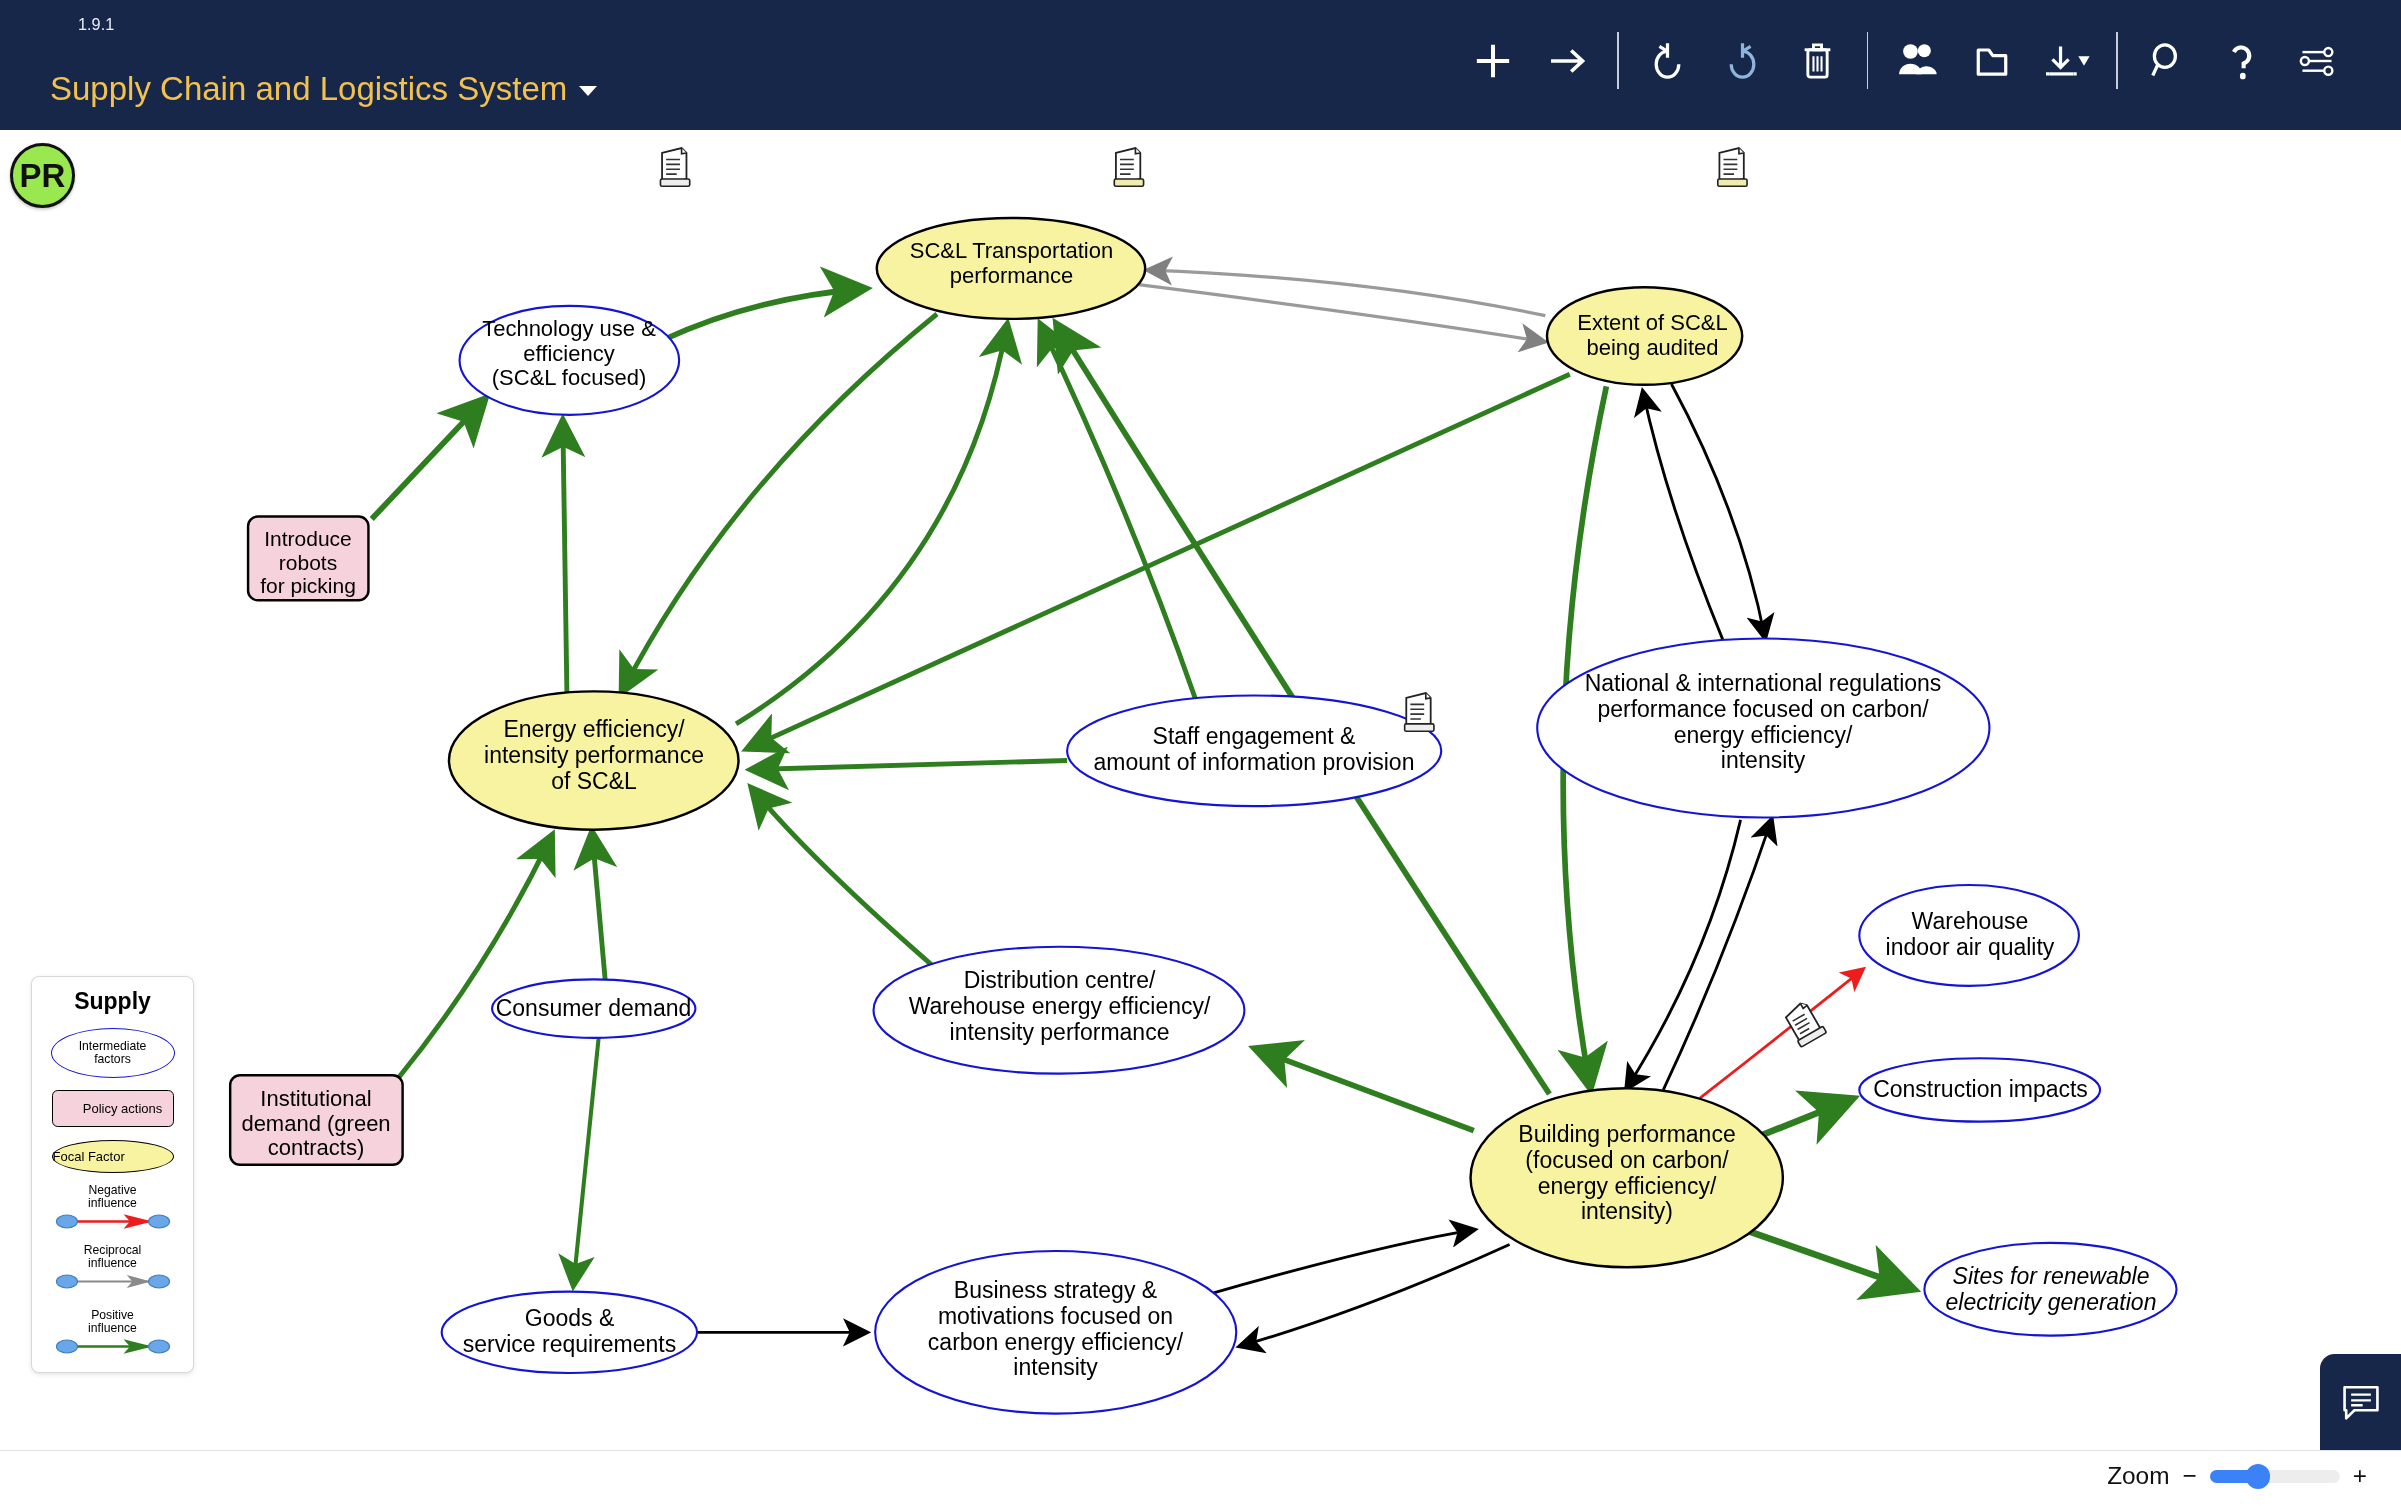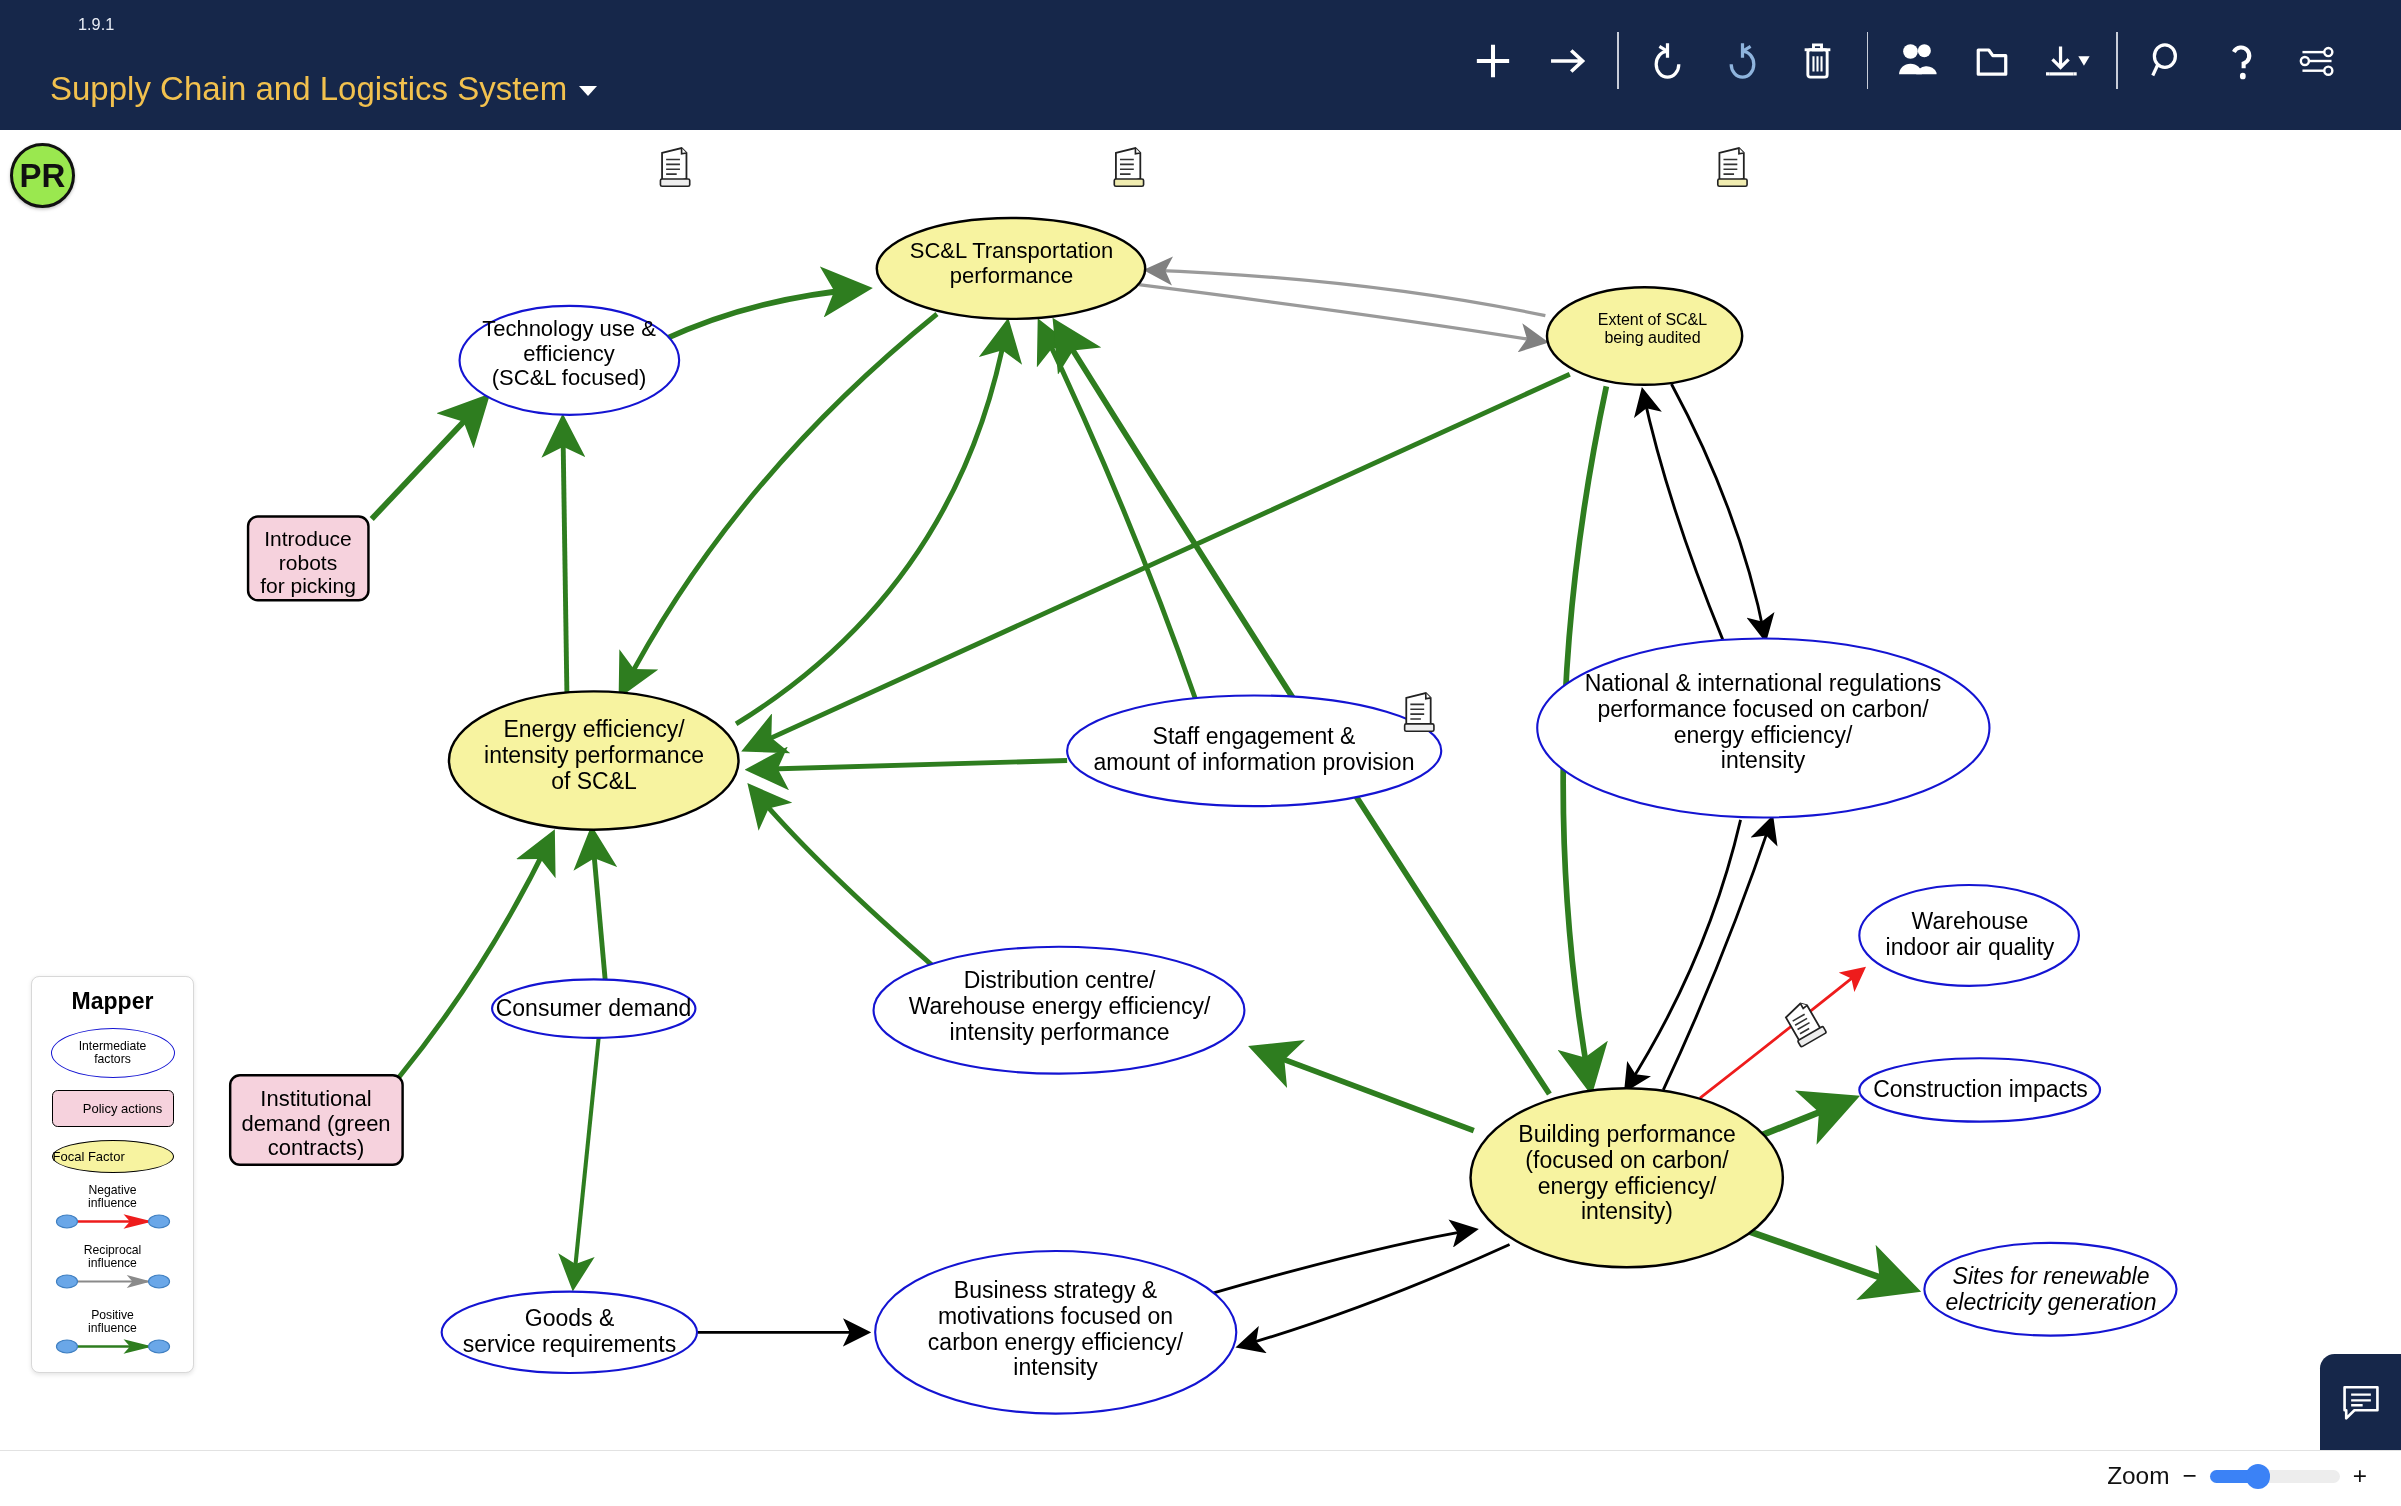--- a/index.html
+++ b/index.html
@@ -384,21 +384,21 @@
           <path d="M7 16 H24 M7 22 H24 M7 28 H24 M7 34 H20" stroke="#333" stroke-width="2"></path>
           <rect x="0" y="40" width="36" height="9" rx="2" fill="#eee" stroke="#222" stroke-width="2"></rect>
         </g>
       </g>
     </svg>
 
     <div class="node-label" style="left:865px; top:109px; width:293px; font-size:22px;">SC&amp;L Transportation<br>performance</div>
 
     <div class="node-label" style="left:451px; top:187px; width:236px; font-size:22px;">Technology use &amp;<br>efficiency<br>(SC&amp;L focused)</div>
 
-    <div class="node-label" style="left:1547px; top:181px; width:195px; font-size:16px;padding-left:16px;">Extent of SC&amp;L<br>being audited</div>
+    <div class="node-label" style="left:1547px; top:181px; width:195px; font-size:22px;padding-left:16px;">Extent of SC&amp;L<br>being audited</div>
 
     <div class="node-label" style="left:248px; top:397px; width:120px; font-size:21px;">Introduce<br>robots<br>for picking</div>
 
     <div class="node-label" style="left:449px; top:587px; width:290px; font-size:23px;">Energy efficiency/<br>intensity performance<br>of SC&amp;L</div>
 
     <div class="node-label" style="left:1067px; top:594px; width:374px; font-size:23px;">Staff engagement &amp;<br>amount of information provision</div>
 
     <div class="node-label" style="left:1537px; top:541px; width:452px; font-size:23px;">National &amp; international regulations<br>performance focused on carbon/<br>energy efficiency/<br>intensity</div>
 
     <div class="node-label" style="left:1860px; top:779px; width:220px; font-size:23px;">Warehouse<br>indoor air quality</div>
@@ -413,21 +413,21 @@
 
     <div class="node-label" style="left:1471px; top:992px; width:312px; font-size:23px;">Building performance<br>(focused on carbon/<br>energy efficiency/<br>intensity)</div>
 
     <div class="node-label" style="left:1925px; top:1134px; width:252px; font-size:23px;font-style:italic;">Sites for renewable<br>electricity generation</div>
 
     <div class="node-label" style="left:442px; top:1176px; width:255px; font-size:23px;">Goods &amp;<br>service requirements</div>
 
     <div class="node-label" style="left:875px; top:1148px; width:361px; font-size:23px;">Business strategy &amp;<br>motivations focused on<br>carbon energy efficiency/<br>intensity</div>
 
     <div id="legend">
-      <div id="legend-title">Mapper</div>
+      <div id="legend-title">Supply</div>
 
       <div class="lg-row">
         <div class="lg-ellipse">
           <span>Intermediate<br>factors</span>
         </div>
       </div>
 
       <div class="lg-row">
         <div class="lg-rect">
           <span>Policy actions</span>

